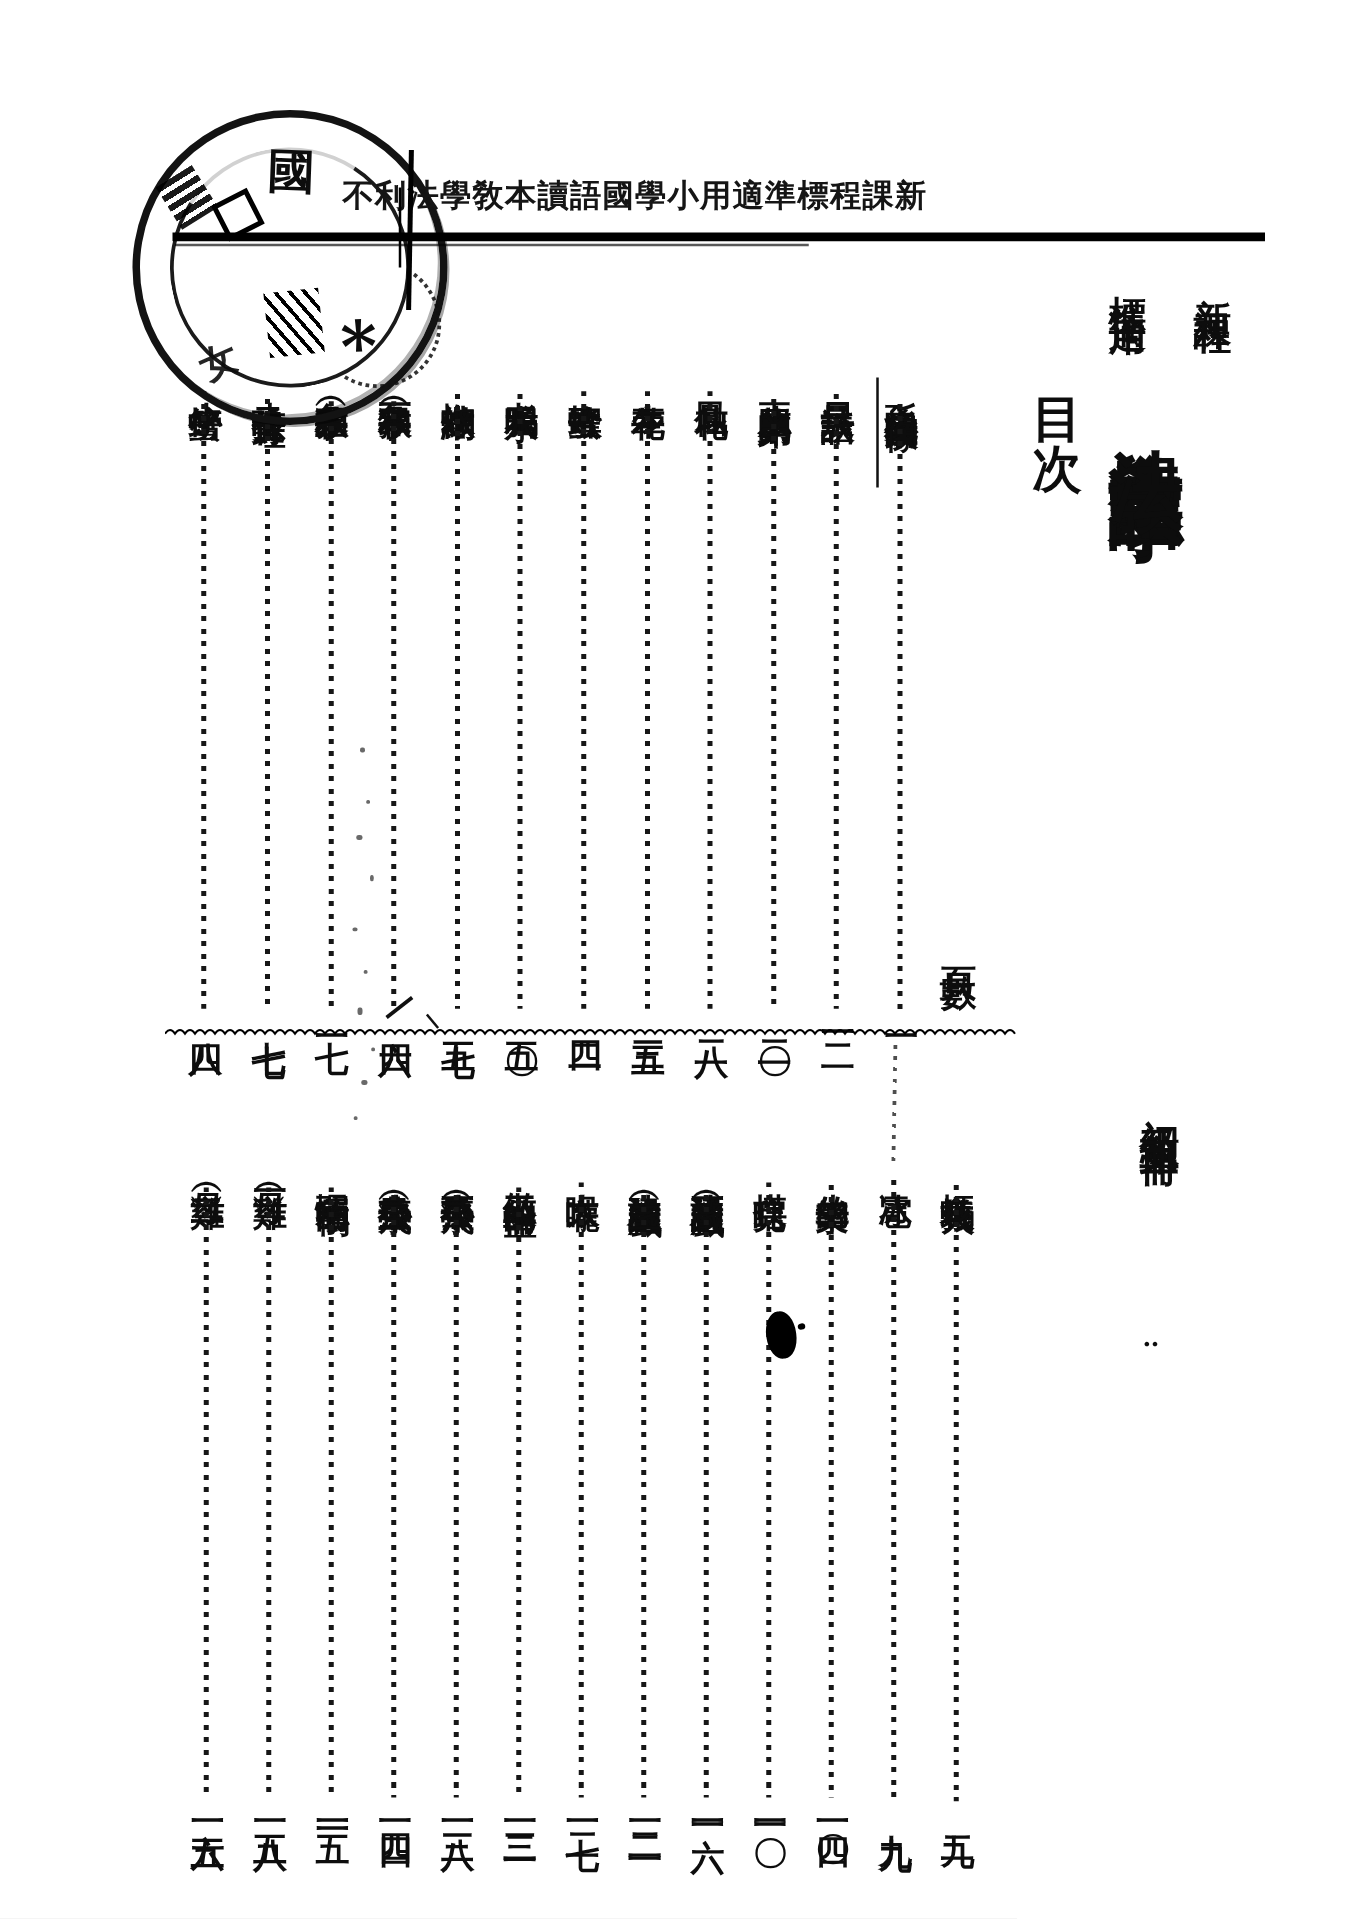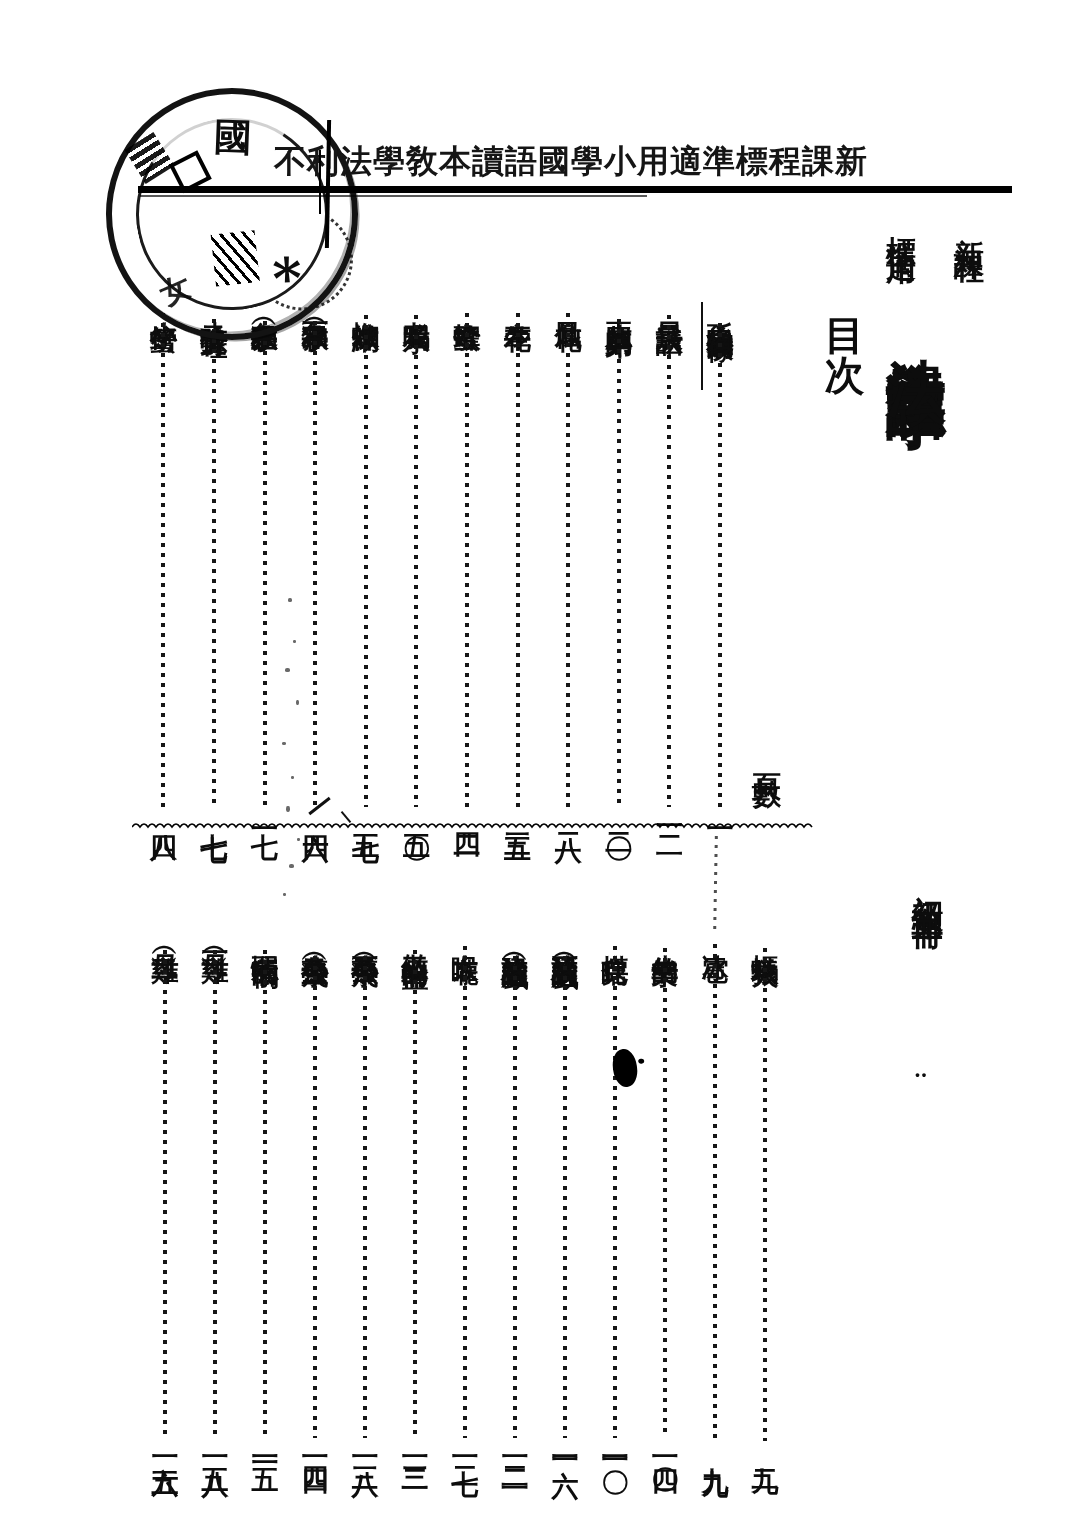--- a/index.html
+++ b/index.html
@@ -4,21 +4,21 @@
 <style>
   html,body{margin:0;padding:0;background:#e8e8e8;}
   .page{
     position:relative; width:1086px; height:1535px; margin:0 auto;
     background:#ffffff; overflow:hidden; color:#0d0d0d;
     font-family:"DejaVu Serif","Liberation Serif",serif; font-weight:bold;
   }
   
   .ghost-header{
     position:absolute; left:274px; top:140px; z-index:2;
-    font-size:32px; letter-spacing:1px; white-space:nowrap; color:#151515;
+    font-size:25px; letter-spacing:1px; white-space:nowrap; color:#151515;
   }
   
   .top-rule{ position:absolute; left:138px; top:186px; width:874px; height:7px; background:#000; z-index:4;}
   .top-rule::after{ content:""; position:absolute; left:2px; top:9px; width:58%; height:2px; background:#000; opacity:.65;}
   
   .stamp{ position:absolute; left:106px; top:88px; width:240px; height:240px;
     border:6px solid #131313; border-radius:50%; transform:rotate(-12deg); z-index:1;
     box-shadow:2px 3px 0 -1px rgba(0,0,0,.35), inset -2px -4px 0 -1px rgba(0,0,0,.3);}
   .stamp-inner{ position:absolute; inset:24px; border:3px solid #1b1b1b; border-radius:50%;
     border-top-color:rgba(0,0,0,.18);}

